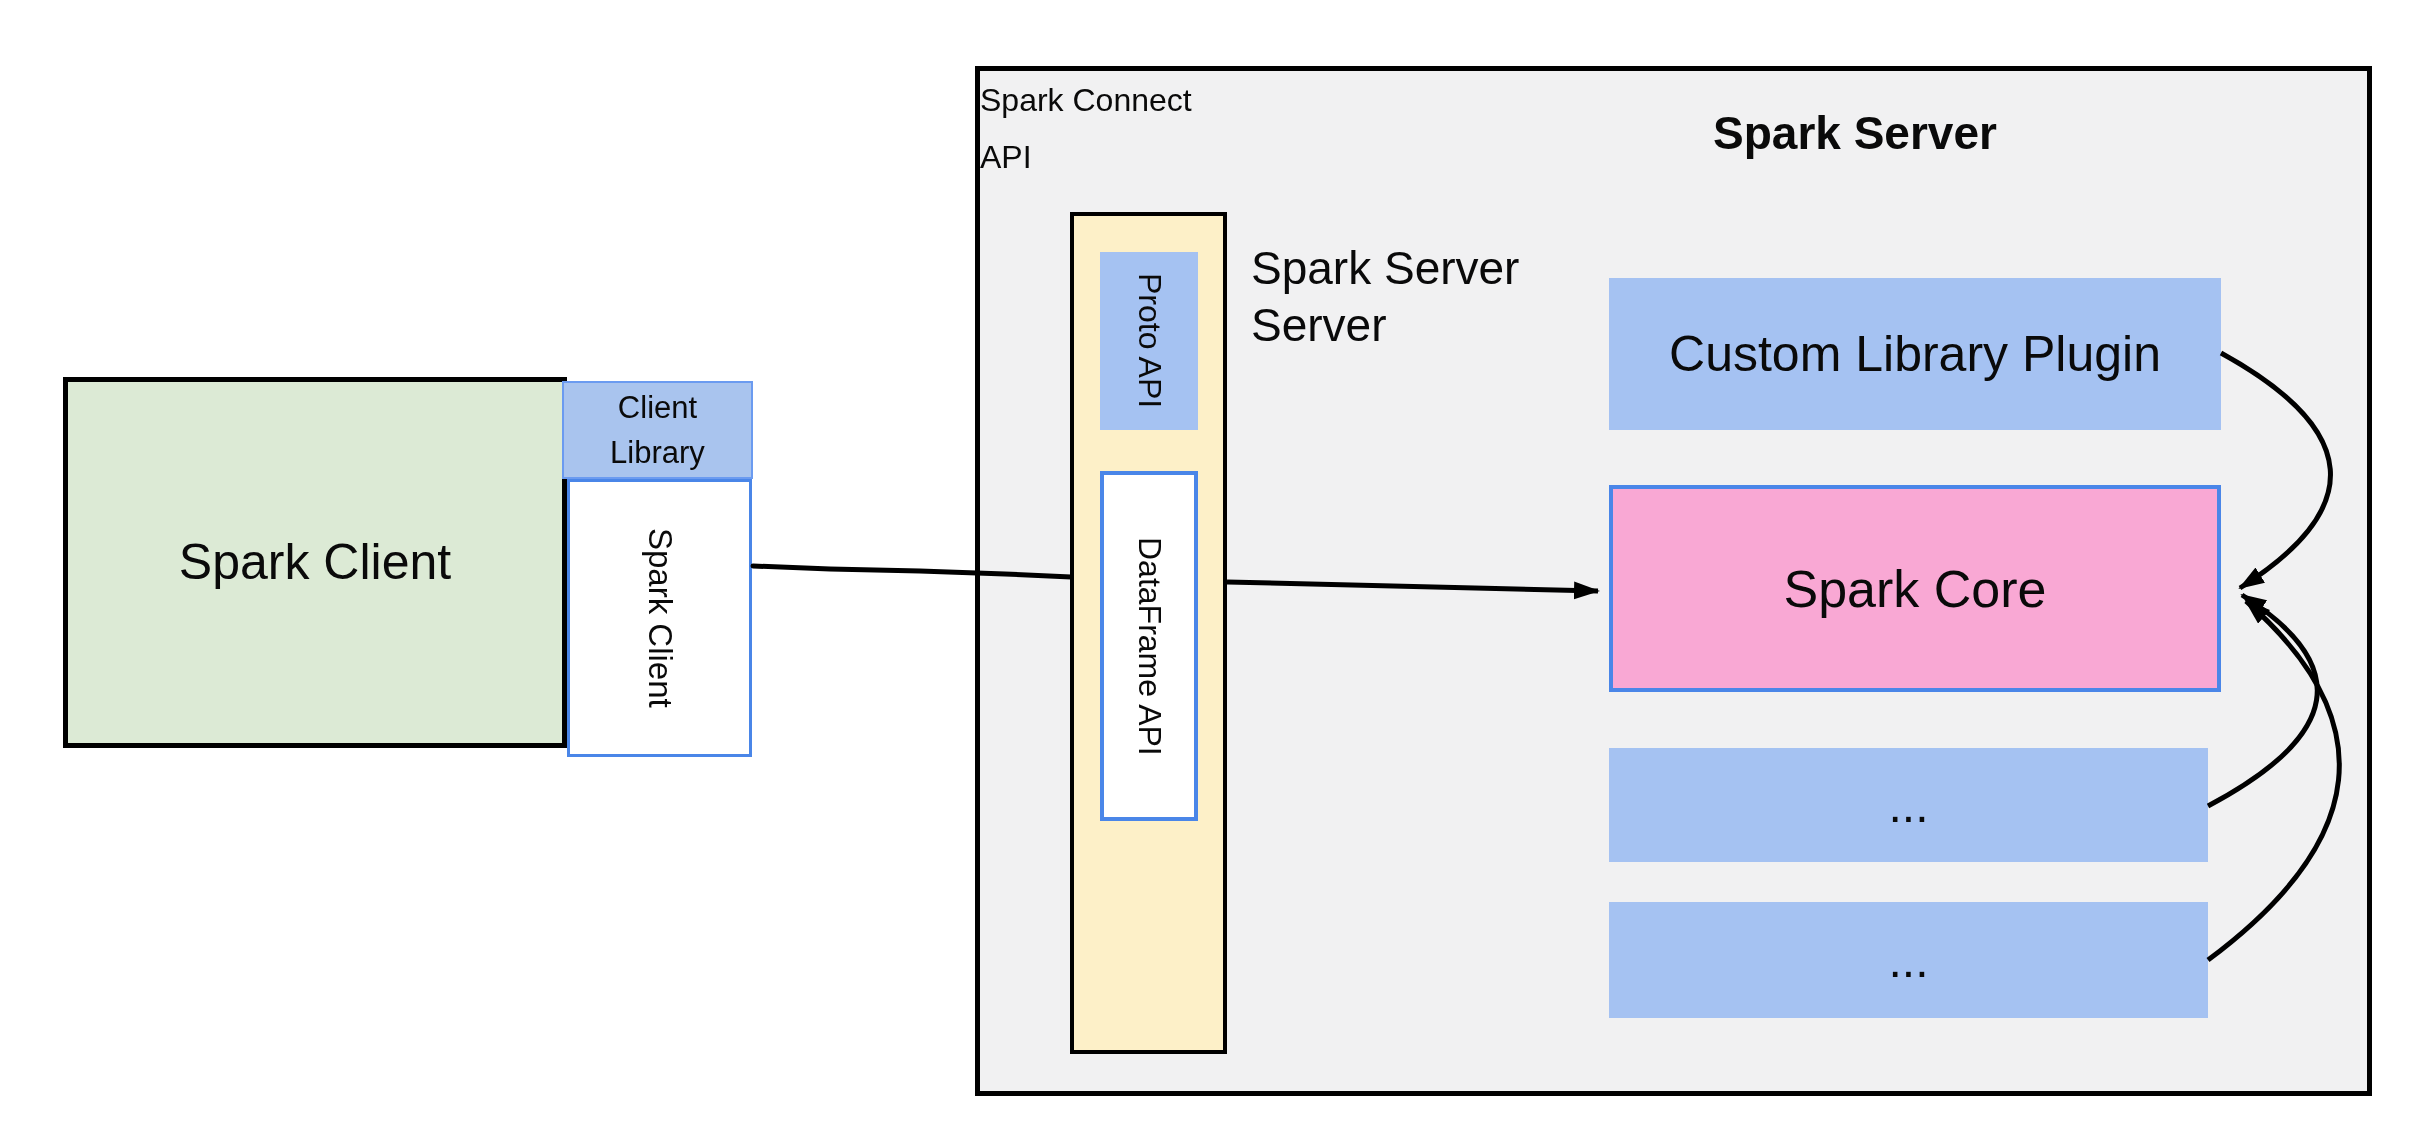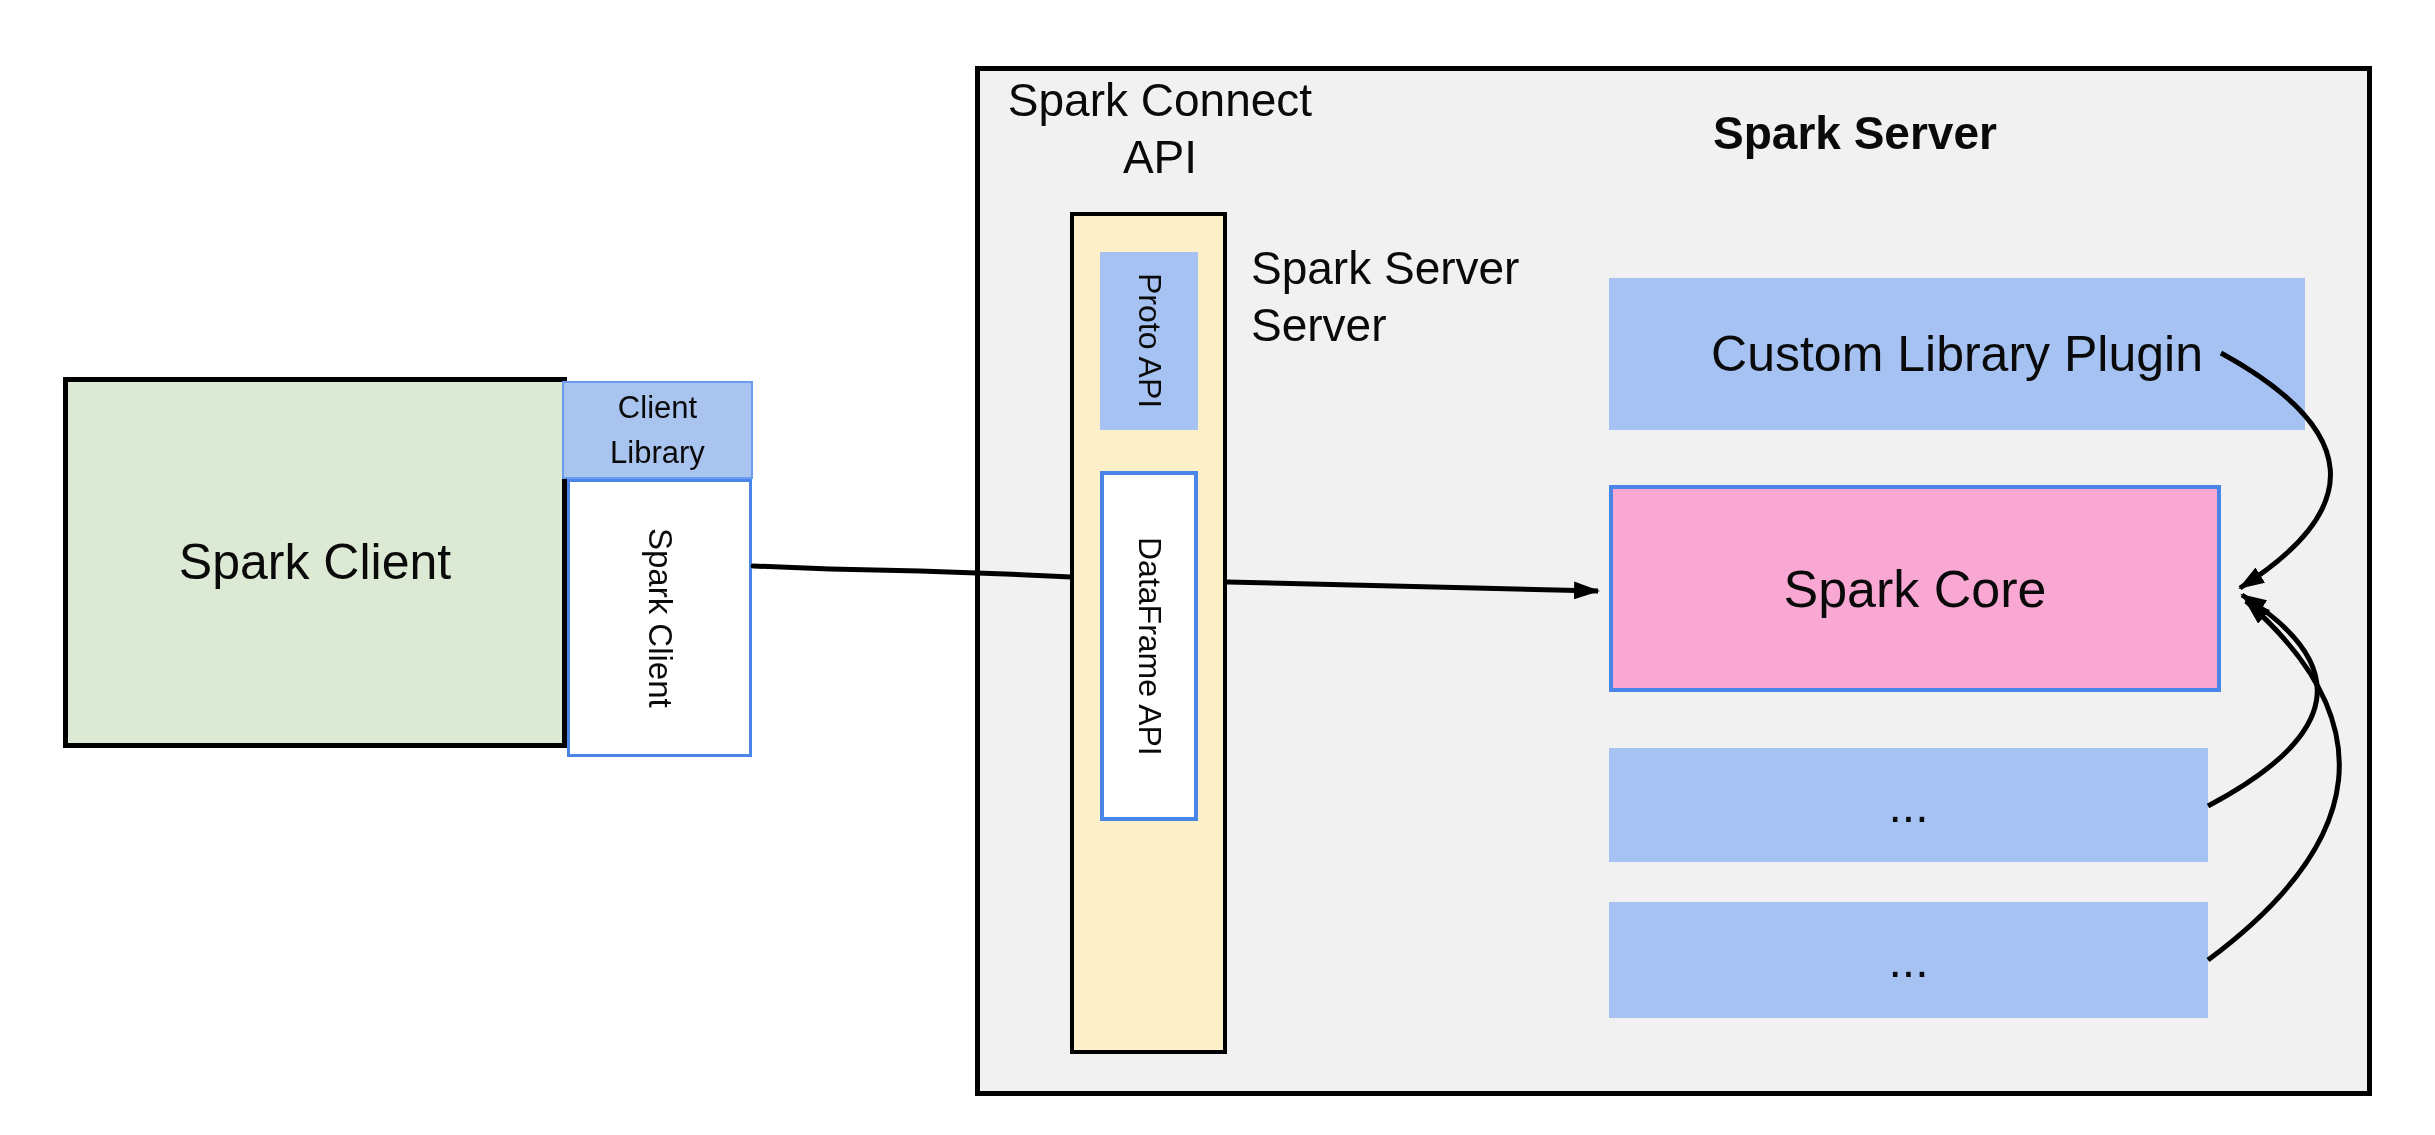--- a/index.html
+++ b/index.html
@@ -15,26 +15,26 @@
   
   .gray-box{left:975px;top:66px;width:1397px;height:1030px;background:var(--gray-fill);border:5px solid var(--line);}
   .green-box{left:63px;top:377px;width:504px;height:371px;background:var(--green-fill);border:5px solid var(--line);
              font-size:50px;line-height:63px;}
   .pkg-box{left:562px;top:381px;width:191px;height:98px;background:var(--blue-fill-light);
            border:2px solid #6b9bf0;font-size:31px;line-height:45px;}
   .client-box{left:567px;top:479px;width:185px;height:278px;background:#ffffff;border:3px solid var(--blue-border);}
   .yellow-box{left:1070px;top:212px;width:157px;height:842px;background:var(--yellow-fill);border:4px solid var(--line);}
   .proto-box{left:1100px;top:252px;width:98px;height:178px;background:var(--blue-fill);}
   .df-box{left:1100px;top:471px;width:98px;height:350px;background:#ffffff;border:4px solid var(--blue-border);}
-  .plugin-box{left:1609px;top:278px;width:696px;height:152px;background:var(--blue-fill);font-size:50px;}
+  .plugin-box{left:1609px;top:278px;width:612px;height:152px;background:var(--blue-fill);font-size:50px;}
   .core-box{left:1609px;top:485px;width:612px;height:207px;background:#f9a8d4;border:4px solid var(--blue-border);font-size:52px;}
   .more-box1{left:1609px;top:748px;width:599px;height:114px;background:var(--blue-fill);font-size:48px;}
   .more-box2{left:1609px;top:902px;width:599px;height:116px;background:var(--blue-fill);font-size:48px;}
   
-  .connect-title{left:980px;top:72px;width:360px;font-size:46px;line-height:57px;text-align:center;}
+  .connect-title{left:980px;top:72px;width:360px;font-size:32px;line-height:57px;}
   .server-title{left:1655px;top:106px;width:400px;font-size:46px;font-weight:bold;text-align:center;}
   .library-label{left:1251px;top:240px;width:330px;font-size:46px;line-height:57px;text-align:left;}
   .vtext{writing-mode:vertical-rl;text-orientation:mixed;}
   .client-box .vtext{font-size:33px;}
   .proto-box .vtext,.df-box .vtext{font-size:32px;}
   svg.overlay{position:absolute;left:0;top:0;width:2435px;height:1135px;pointer-events:none;}
 </style>
 </head>
 <body>
 

